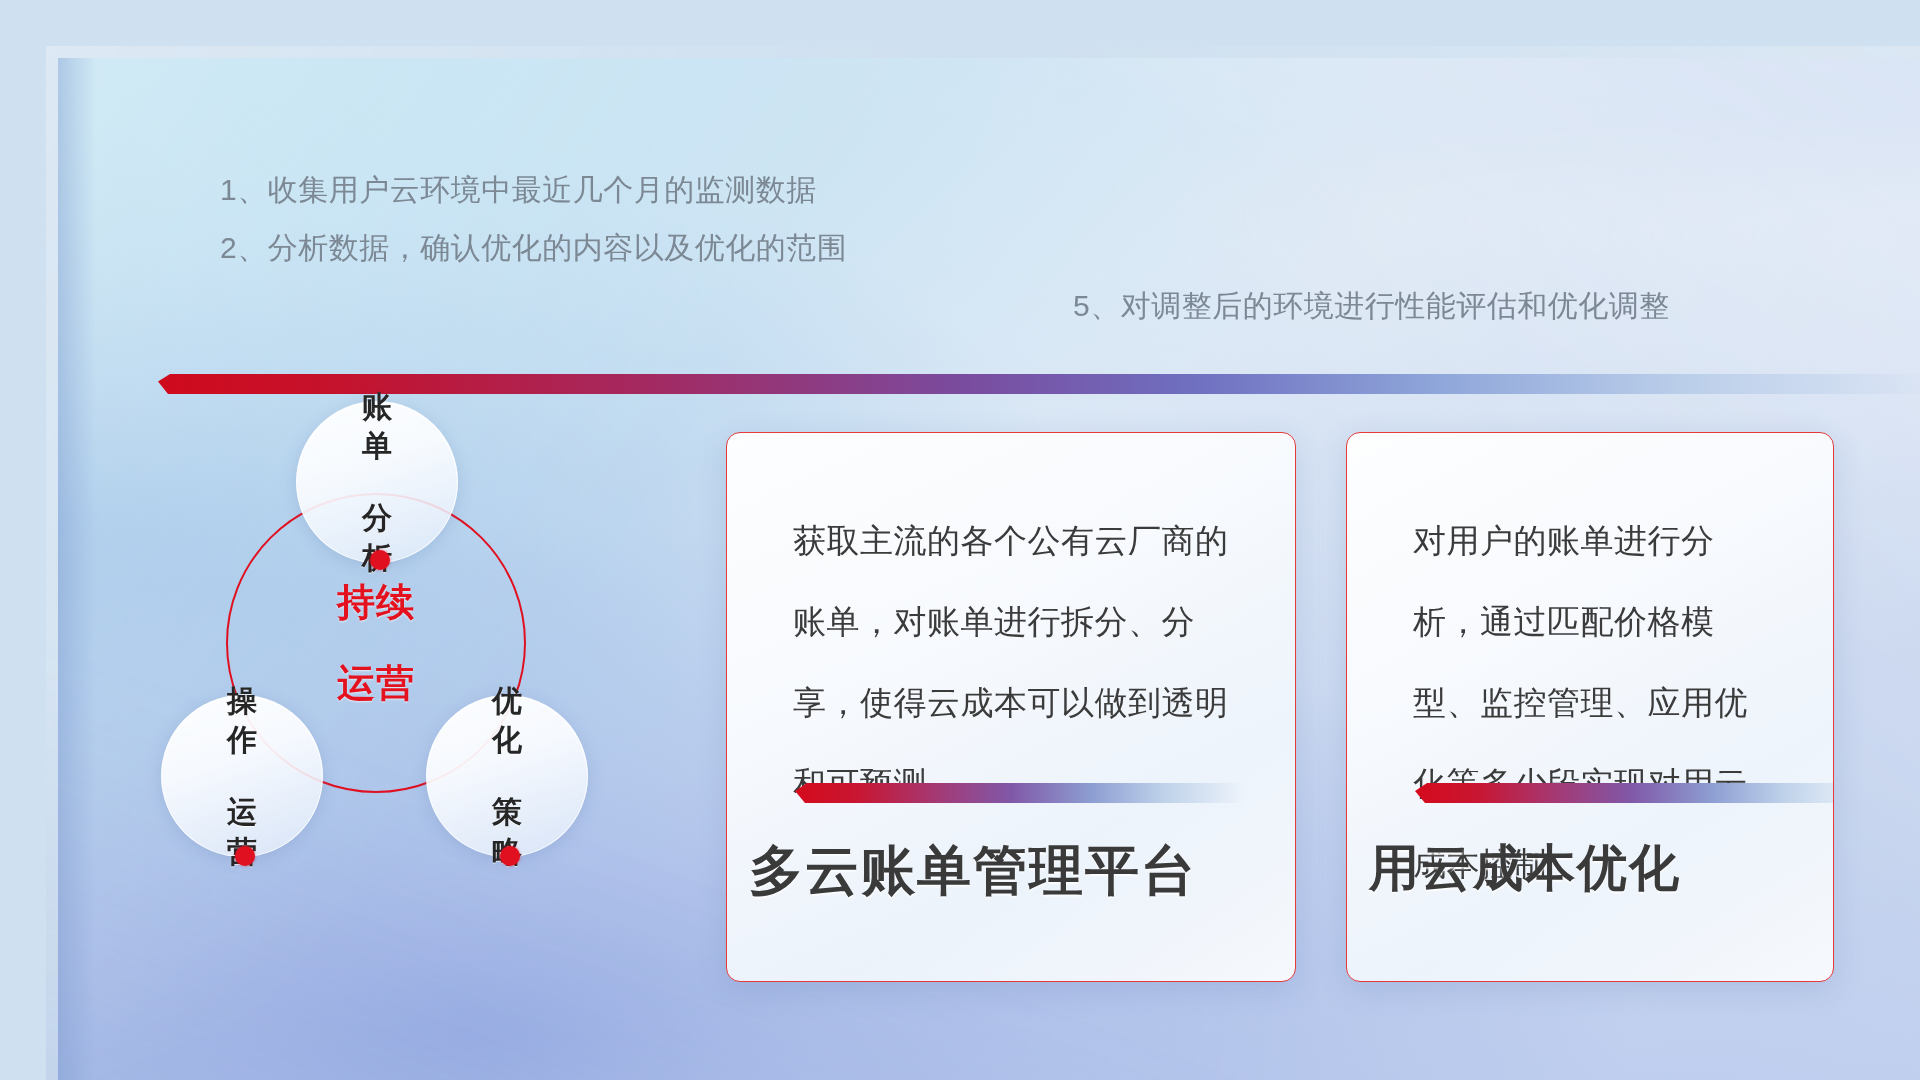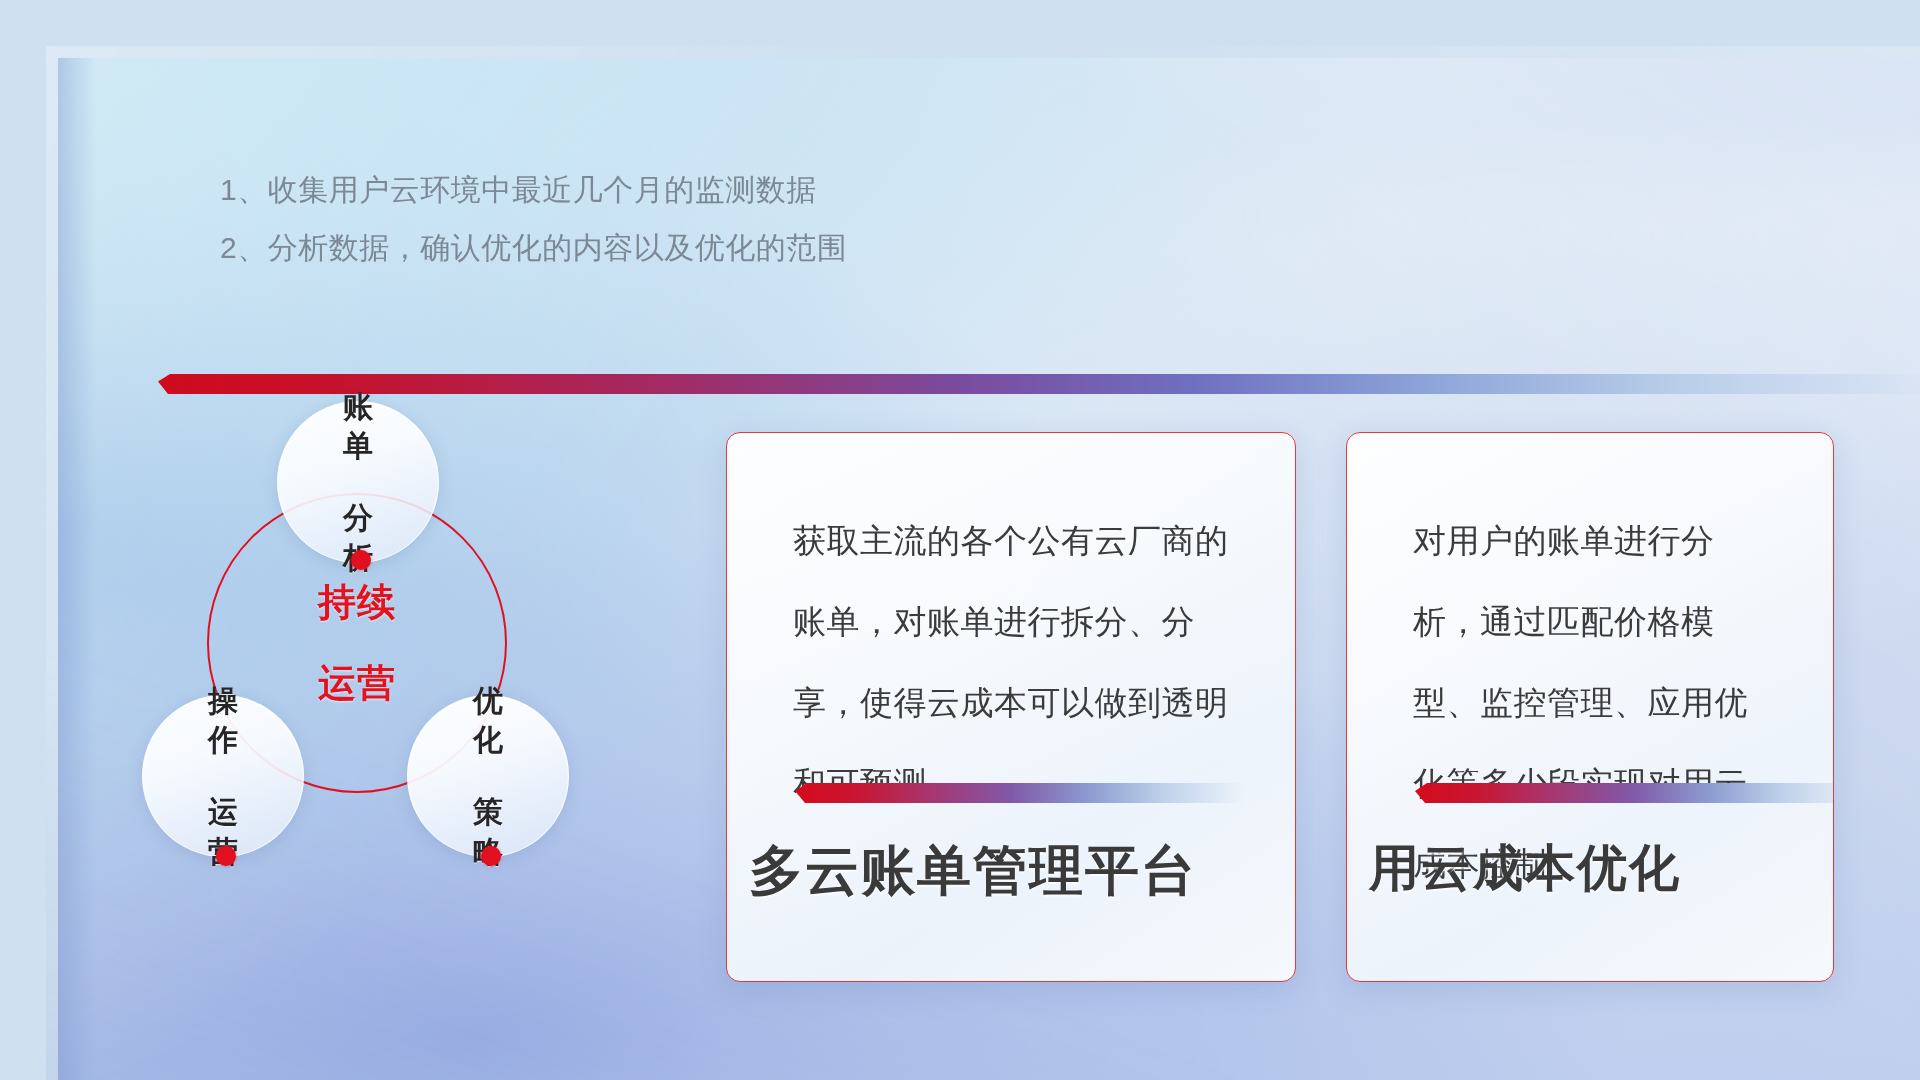--- a/index.html
+++ b/index.html
@@ -73,21 +73,21 @@
   #divider .bar {
     position:absolute; left:0; top:0; width:100%; height:100%;
     background:linear-gradient(90deg,
       #cf0a1d 0%, #c5122c 10%, #a32a63 28%, #7a4b9e 45%,
       #6f6fc0 58%, #8fa7da 72%, #bccfea 86%, rgba(210,224,243,0) 100%);
     clip-path:polygon(0 38%, 12px 0, 100% 0, 100% 62%, 100% 100%, 10px 100%);
     border-radius:2px;
   }
 
   
-  #venn { position:absolute; left:89px; top:350px; width:520px; height:600px;text-decoration:underline; }
+  #venn { position:absolute; left:108px; top:350px; width:520px; height:600px;text-decoration:underline; }
   .circ {
     position:absolute; border-radius:50%;
     display:flex; align-items:center; justify-content:center;
     text-align:center;
   }
   .circ-lobe {
     background:linear-gradient(160deg, rgba(255,255,255,.97) 0%, rgba(250,252,255,.93) 42%, rgba(226,236,250,.80) 100%);
     box-shadow:0 3px 16px rgba(90,120,175,.22), inset 0 1px 0 rgba(255,255,255,.95);
     border:1px solid rgba(255,255,255,.85);
     z-index:3;
@@ -174,20 +174,21 @@
   <div class="bg-swoosh-1"></div>
   <div class="bg-swoosh-2"></div>
   <div class="bg-swoosh-3"></div>
   <div class="bg-swoosh-4"></div>
   <div class="bg-edge-l"></div>
 </div>
 
 <div id="steps">
   <div class="step c1 s1">1、收集用户云环境中最近几个月的监测数据</div>
   <div class="step c1 s2">2、分析数据，确认优化的内容以及优化的范围</div>
+  <div class="step c2 s5">5、对调整后的环境进行性能评估和优化调整</div>
 </div>
 
 <div id="divider">
   <div class="bar"></div>
 </div>
 
 <div id="venn">
 
   <div id="c-center"></div>
 

